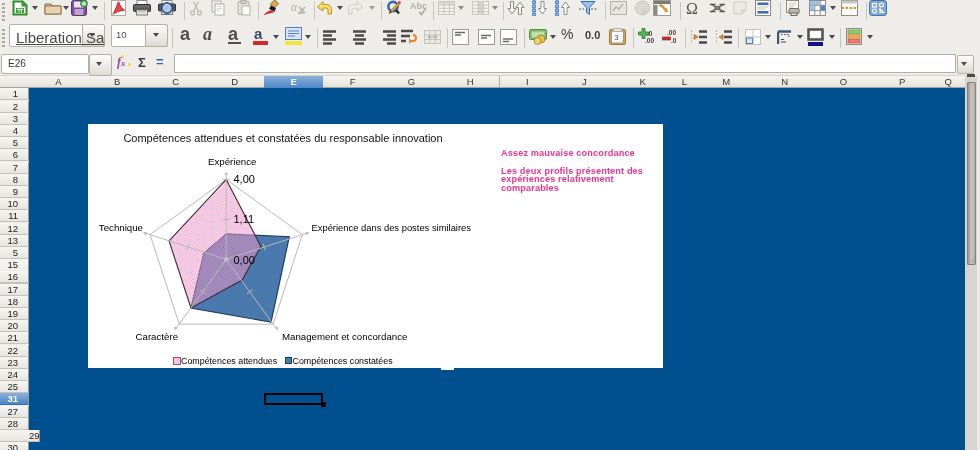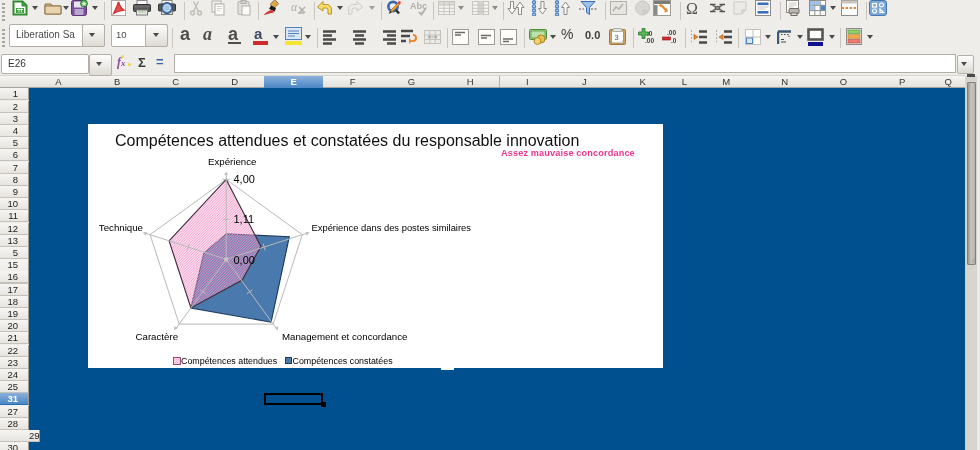--- a/index.html
+++ b/index.html
@@ -248,21 +248,21 @@
         <circle cx="10.5" cy="3" r="2"></circle>
         <circle cx="3.5" cy="9" r="2"></circle>
         <path d="M9 10.5V7l3.5 3.5z"></path>
       </g>
     </svg>
 
 <div class="ab" style="left:2px;top:29px;width:3px;height:18px;background:repeating-linear-gradient(#a8a5a0 0 2px,#eeede9 2px 4px);"></div>
 
 <div class="ab" style="left:9px;top:23.5px;width:96px;height:23px;background:#fff;border:1px solid #b4b0a8;border-radius:2px;box-sizing:border-box;"></div>
 <div class="cbtn" style="left:82px;top:23.5px;width:23px;height:23px;box-sizing:border-box;"></div>
-<div class="ab" style="left:16px;top:29px;font-size:10px;color:#4a4a4a;">Liberation Sa</div>
+<div class="ab" style="left:16px;top:29px;font-size:15px;color:#4a4a4a;text-decoration:underline;">Liberation Sa</div>
 <div class="dd" style="left:89px;top:33px;"></div>
 
 <div class="ab" style="left:111px;top:23.5px;width:57px;height:23px;background:#fff;border:1px solid #b4b0a8;border-radius:2px;box-sizing:border-box;"></div>
 <div class="cbtn" style="left:145px;top:23.5px;width:23px;height:23px;box-sizing:border-box;"></div>
 <div class="ab" style="left:116px;top:29px;font-size:9.5px;color:#4a4a4a;">10</div>
 <div class="dd" style="left:153px;top:33px;"></div>
 <div class="sep2" style="left:172px;"></div>
 
 <div class="ab" style="left:180px;top:25px;font-size:18px;line-height:18px;font-weight:bold;color:#4e4e4a;">a</div>
 <div class="ab" style="left:203px;top:25px;font-size:18px;line-height:18px;font-style:italic;font-weight:bold;font-family:'Liberation Serif',serif;color:#4e4e4a;">a</div>
@@ -498,38 +498,39 @@
 <g fill="#bfbfbf">
 <path d="M138.2,47.4l-1.8,3.6h3.6z"></path>
 <path d="M221.5,108.3l-4,-0.4 1.2,3.8z"></path>
 <path d="M189.9,206.4l0.4,-4 -3.8,1.2z"></path>
 <path d="M86.5,206.4l-0.4,-4 3.8,1.2z"></path>
 <path d="M54.9,108.3l4,-0.4 -1.2,3.8z"></path>
 </g>
 <rect x="136.2" y="133.4" width="4" height="4" fill="#cbc7c7" opacity="0.85"></rect>
 </svg>
 
-<div class="ab" style="left:115px;top:131.8px;width:336px;text-align:left;font-size:16px;color:#111;white-space:nowrap;">Compétences attendues et constatées du responsable innovation</div>
+<div class="ab" style="left:115px;top:131.8px;width:336px;text-align:center;font-size:11px;color:#111;white-space:nowrap;">Compétences attendues et constatées du responsable innovation</div>
 <div class="ctext" style="left:208px;top:155.8px;width:40px;text-align:center;">Expérience</div>
 <div class="ctext" style="left:233.5px;top:172.8px;font-size:11px;">4,00</div>
 <div class="ctext" style="left:233.5px;top:212.8px;font-size:11px;">1,11</div>
 <div class="ctext" style="left:233.5px;top:253.6px;font-size:11px;">0,00</div>
 <div class="ctext" style="left:91px;top:222.2px;width:52px;text-align:right;">Technique</div>
 <div class="ctext" style="left:311.5px;top:222.2px;font-size:9.4px;">Expérience dans des postes similaires</div>
 <div class="ctext" style="left:135.5px;top:331.4px;">Caractère</div>
 <div class="ctext" style="left:282px;top:331.4px;">Management et concordance</div>
 
 <svg class="ab" style="left:172.5px;top:357.3px" width="8" height="8" viewBox="0 0 8 8">
       <rect x="0.5" y="0.5" width="7" height="7" fill="url(#ph)" stroke="#a04a78"></rect>
     </svg>
 <div class="ctext" style="left:181px;top:356px;font-size:8.9px;">Compétences attendues</div>
 <div class="ab" style="left:284.5px;top:357.3px;width:7px;height:7px;background:#4a7aad;border:1px solid #1d3b5c;box-sizing:border-box;"></div>
 <div class="ctext" style="left:292.5px;top:356px;font-size:8.9px;">Compétences constatées</div>
 
 <div class="ptext" style="left:501px;top:148.8px;">Assez mauvaise concordance</div>
+<div class="ptext" style="left:501px;top:166.5px;">Les deux profils présentent des<br>expériences relativement<br>comparables</div>
 
 <div class="ab" style="left:264.3px;top:392.8px;width:59px;height:12px;border:2px solid #000;box-sizing:border-box;"></div>
 <div class="ab" style="left:320.6px;top:401.8px;width:5px;height:5px;background:#000;"></div>
 
 <div class="ab" style="left:965px;top:76px;width:15px;height:374px;background:#d8d5cf;"></div>
 <div class="ab" style="left:976.5px;top:76px;width:3.5px;height:374px;background:#eceae6;"></div>
 <div class="ab" style="left:967px;top:74px;width:8px;height:2.5px;background:#4a4a4a;"></div>
 <div class="ab" style="left:966.5px;top:82px;width:9.5px;height:183px;background:linear-gradient(to right,#98958f,#c9c6c0 45%,#b5b2ac);border:1px solid #83807a;box-sizing:border-box;border-radius:1px;"></div>
 <div class="ab" style="left:971px;top:257px;width:0;height:0;border-top:4px solid transparent;border-bottom:4px solid transparent;border-right:4px solid #b0ada7;"></div>
 

